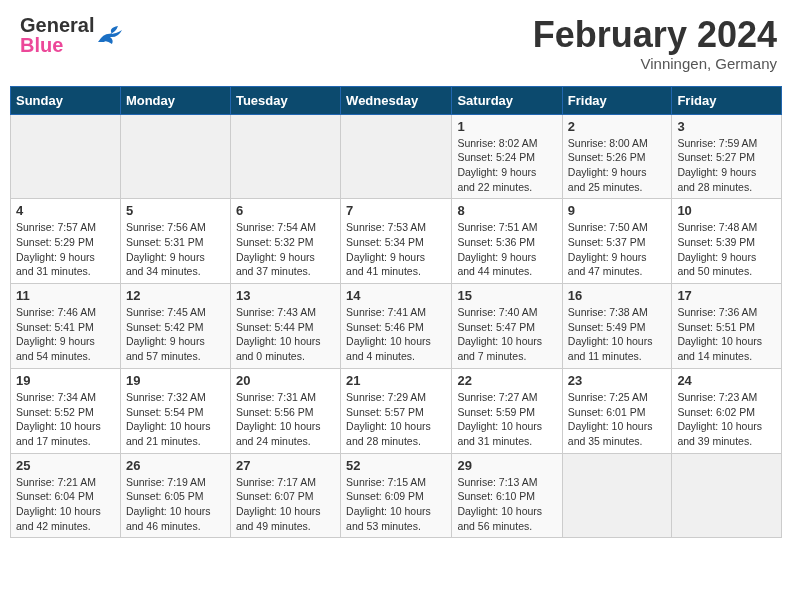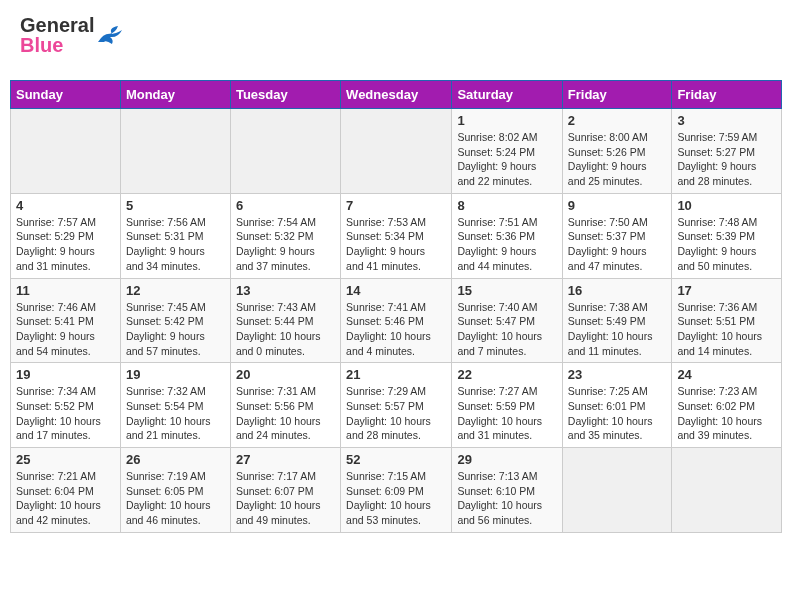--- a/index.html
+++ b/index.html
@@ -7,21 +7,21 @@
       font-family: Arial, sans-serif;
       background: #fff;
       width: 792px;
       min-height: 612px;
       padding: 10px;
     }
     .header {
       display: flex;
       justify-content: space-between;
       align-items: flex-start;
-      margin-bottom: 20px;
+      margin-bottom: 9px;
       padding: 5px 5px 5px 10px;
     }
     .logo {
       display: flex;
       flex-direction: column;
       align-items: flex-start;
     }
     .logo-general {
       font-size: 20px;
       font-weight: bold;
@@ -55,21 +55,21 @@
     .location-title {
       font-size: 15px;
       color: #555;
     }
     .calendar {
       width: 100%;
       border-collapse: collapse;
       border: 1px solid #ccc;
     }
     .calendar th {
-      background: #a21caf;
+      background: #0c4a6e;
       color: #fff;
       font-size: 13px;
       font-weight: bold;
       padding: 6px 5px;
       text-align: left;
       border: 1px solid #2166b0;
     }
     .calendar td {
       vertical-align: top;
       border: 1px solid #ccc;
@@ -110,20 +110,24 @@
     <div class="logo-row">
       <div>
         <div class="logo-general">General</div>
         <div class="logo-blue">Blue</div>
       </div>
       <svg class="logo-bird" viewBox="0 0 28 22" xmlns="http://www.w3.org/2000/svg">
         <path d="M2,18 Q8,8 16,10 Q12,4 22,2 Q20,8 14,10 Q20,10 26,6 Q22,14 14,13 Q18,16 16,20 Q10,16 8,18 Z" fill="#1a6fc4"></path>
       </svg>
     </div>
   </div>
+  <div class="title-block">
+    <div class="month-title">February 2024</div>
+    <div class="location-title">Vinningen, Germany</div>
+  </div>
 </div>
 
 <table class="calendar">
   <thead>
     <tr>
     <th>Sunday</th>
         <th>Monday</th>
         <th>Tuesday</th>
         <th>Wednesday</th>
         <th>Saturday</th>

